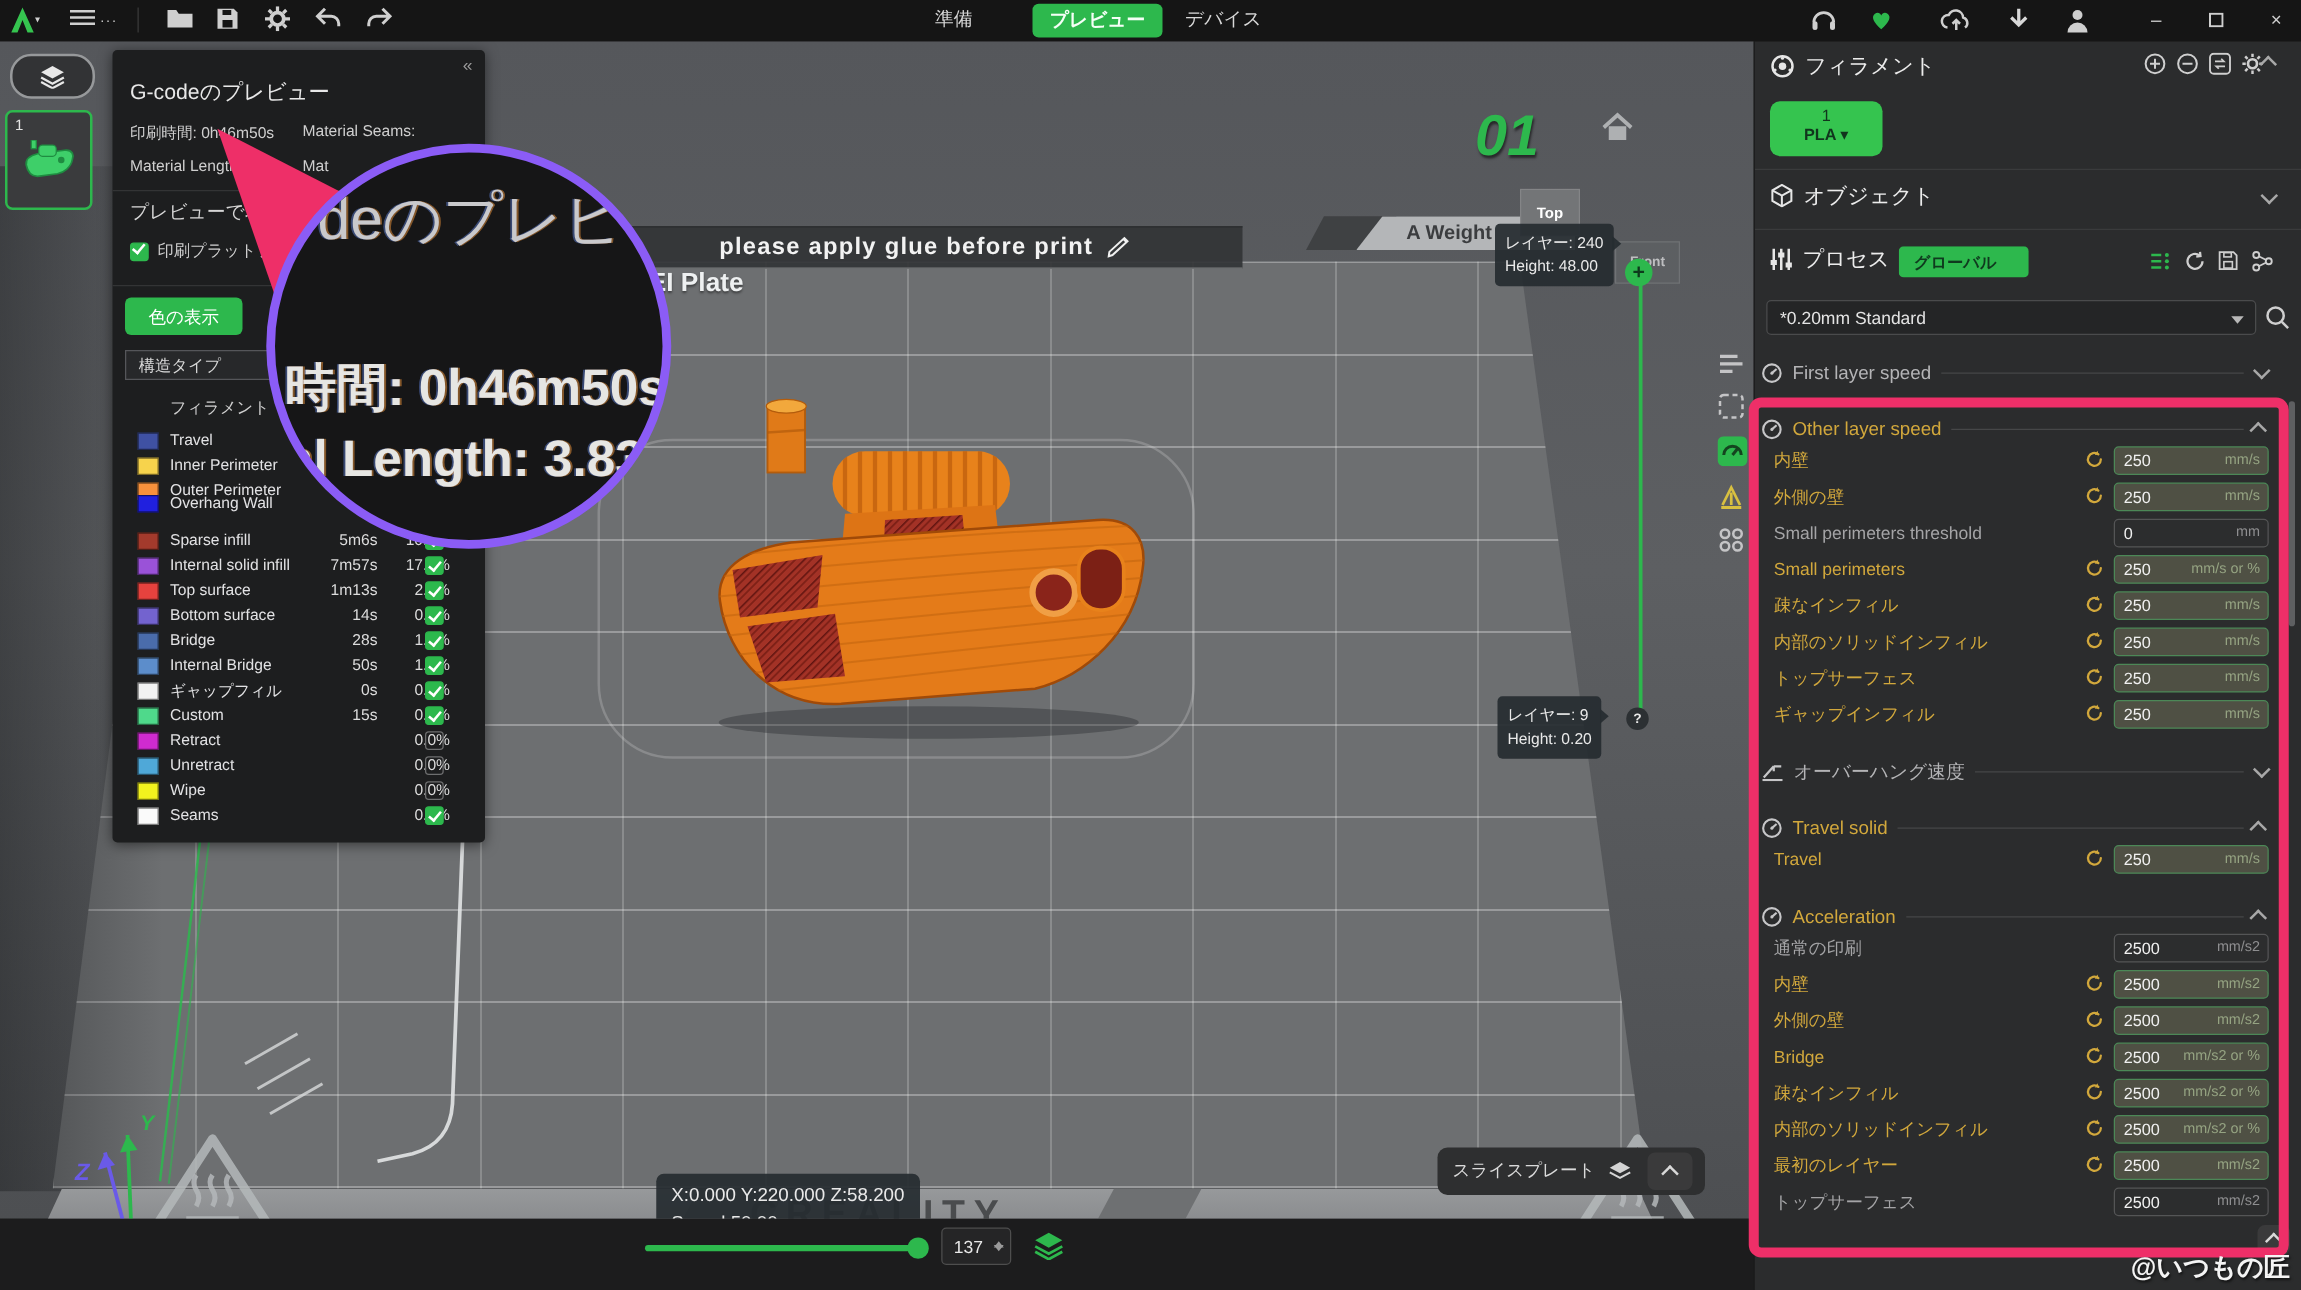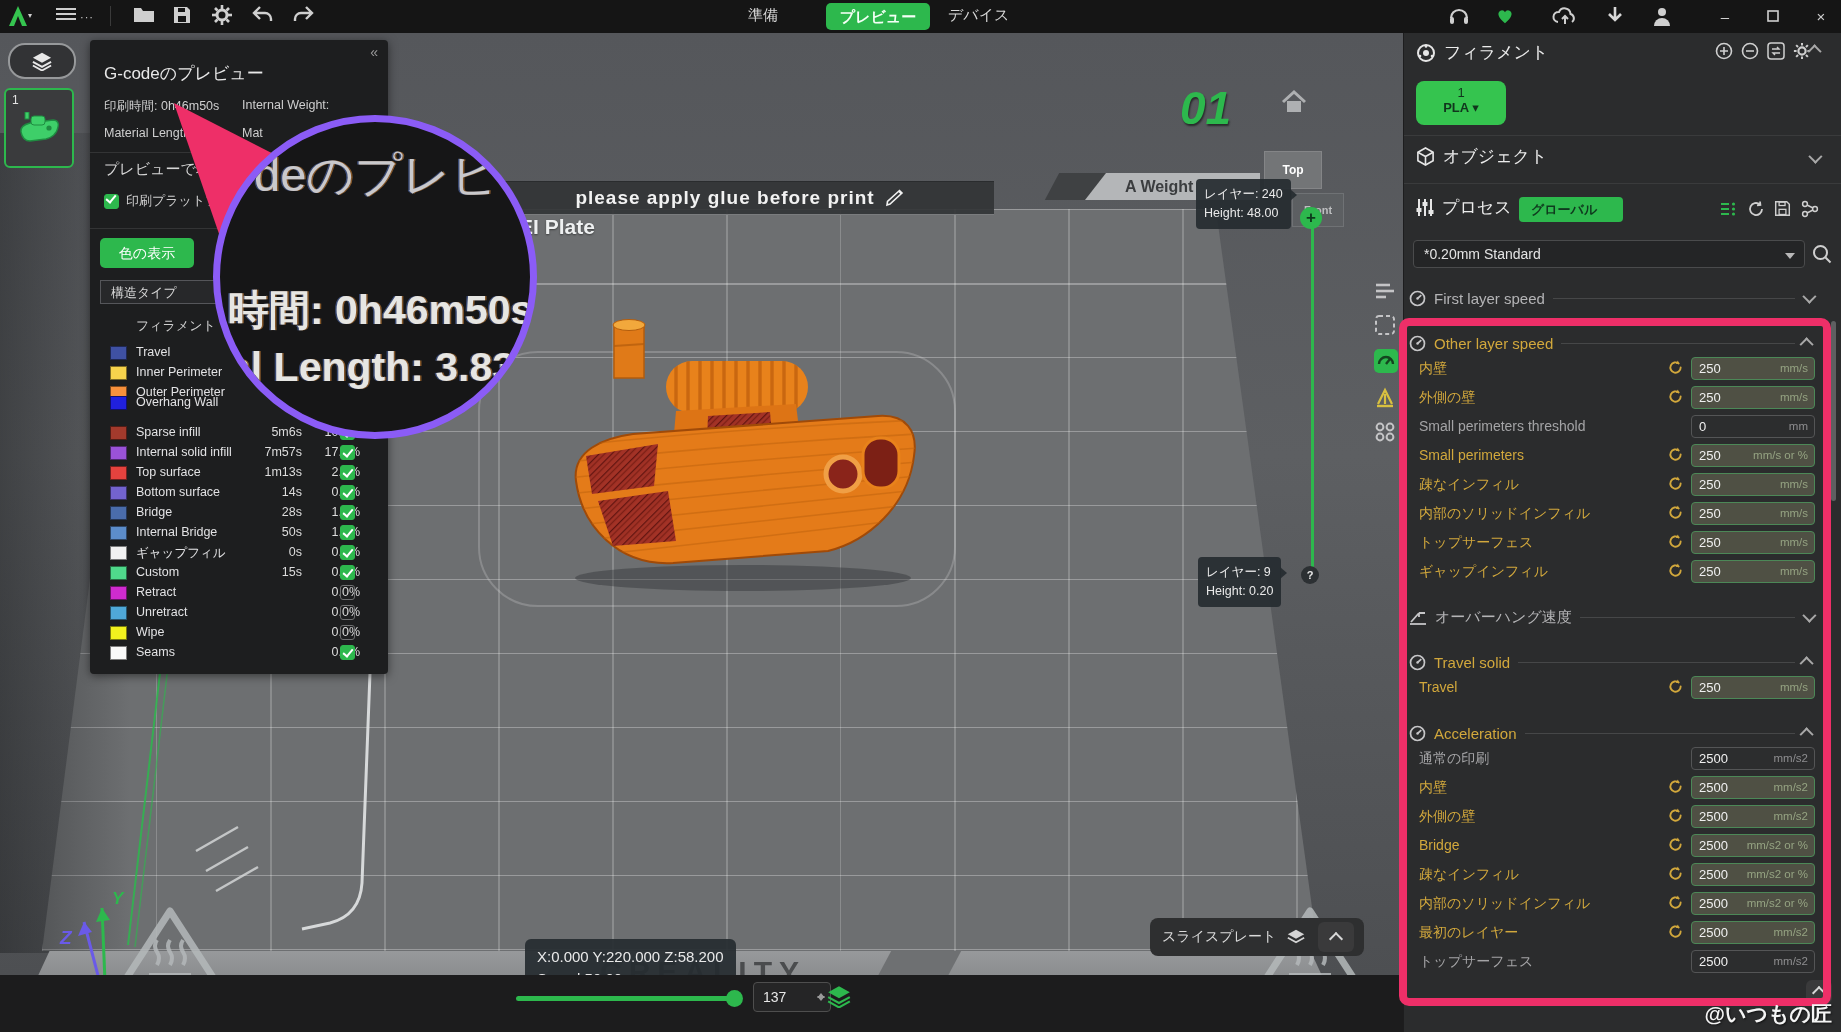--- a/index.html
+++ b/index.html
@@ -40,21 +40,21 @@
   #plate-tab-dark{left:1052px;top:140px;width:58px;height:27px;background:#3f4143;transform:skewX(-28deg);}
   #plate-tab{left:1085px;top:140px;width:175px;height:27px;background:#b4b6b8;
      clip-path:polygon(12% 0,100% 0,100% 100%,0 100%);color:#3b3d3f;font-weight:bold;font-size:16px;
      line-height:27px;padding-left:40px;box-sizing:border-box;}
   #pei{left:505px;top:182px;font-size:21px;font-weight:bold;color:#eef0f1;text-shadow:0 1px 2px rgba(0,0,0,.45);}
   #plate-num{left:1180px;top:48px;font-size:46px;font-weight:800;color:#2db84d;
      text-shadow:1px 2px 2px rgba(0,0,0,.55);font-style:italic;}
   #home-ic{left:1280px;top:56px;}
   .cube-btn{position:absolute;text-align:center;color:#fff;font-weight:bold;cursor:pointer;
      box-shadow:inset 0 0 0 1px rgba(255,255,255,.12);}
-  #cube-top{left:1264px;top:118px;width:58px;height:38px;background:#737577;font-size:12px;line-height:38px;}
+  #cube-top{left:1216px;top:118px;width:48px;height:38px;background:#737577;font-size:12px;line-height:38px;}
   #cube-front{left:1292px;top:160px;width:52px;height:34px;background:rgba(94,96,99,.8);font-size:11px;
      line-height:34px;color:#bdbec0;}
   #layer-line{left:1311px;top:192px;width:3px;height:352px;background:#2db84d;}
   #layer-plus{left:1300px;top:174px;width:22px;height:22px;border-radius:50%;background:#2db84d;
      color:#0d3a1c;font-size:17px;font-weight:bold;text-align:center;line-height:21px;cursor:pointer;}
   #layer-help{left:1301px;top:533px;width:18px;height:18px;border-radius:50%;background:#2c3033;
      color:#e8e8e8;font-size:11px;font-weight:bold;text-align:center;line-height:18px;cursor:pointer;}
   .tip{position:absolute;background:rgba(38,44,48,.93);border-radius:4px;padding:6px 8px;z-index:6;}
   .tip div{font-size:12.5px;color:#e9e9e9;line-height:19px;white-space:nowrap;}
   .tip:after{content:'';position:absolute;right:-6px;top:10px;border:6px solid transparent;
@@ -111,21 +111,21 @@
   #mag-l2{left:8px;top:128px;font-size:41px;font-weight:bold;margin-top:33px;}
   #mag-l3{left:8px;top:222px;font-size:41px;font-weight:bold;}
 
   
   #bstrip{left:0;top:975px;width:1403px;height:57px;background:#1c1c1d;z-index:15;}
   #play{left:408px;top:980px;width:36px;height:36px;border-radius:8px;background:#2db84d;cursor:pointer;}
   #play:after{content:'';position:absolute;left:14px;top:10px;border:8px solid transparent;border-left:12px solid #fff;}
   #step-label{left:456px;top:990px;font-size:15px;color:#e2e2e2;}
   #slider-track{left:516px;top:996px;width:224px;height:5px;border-radius:3px;background:#2db84d;cursor:pointer;}
   #slider-thumb{left:726px;top:990px;width:17px;height:17px;border-radius:50%;background:#2db84d;cursor:pointer;}
-  #step-box{left:753px;top:982px;width:78px;height:30px;background:#252526;border:1px solid #4e4e4e;border-radius:4px;box-sizing:border-box;}
+  #step-box{left:753px;top:982px;width:56px;height:30px;background:#252526;border:1px solid #4e4e4e;border-radius:4px;box-sizing:border-box;}
   #step-box b{position:absolute;left:9px;top:6px;font-size:14px;color:#e8e8e8;font-weight:normal;}
   .spin{position:absolute;right:5px;width:0;height:0;border:4px solid transparent;cursor:pointer;}
   .spin.up{top:6px;border-bottom:5px solid #9a9a9a;}
   .spin.dn{bottom:6px;border-top:5px solid #9a9a9a;}
   #lan-btn{left:1158px;top:982px;width:154px;height:32px;border-radius:6px;background:#2db84d;color:#fff;
      font-size:15px;text-align:center;line-height:32px;cursor:pointer;}
   .chev-btn{position:absolute;background:#3a3a3b;border-radius:6px;cursor:pointer;}
   .chev-btn:after{content:'';position:absolute;left:50%;top:55%;width:8px;height:8px;margin:-5px 0 0 -5px;
      border:solid #d8d8d8;border-width:2px 0 0 2px;transform:rotate(45deg);}
   #lan-chev{left:1322px;top:982px;width:40px;height:32px;}
@@ -432,21 +432,21 @@
     <rect x="14" y="4" width="14" height="9" rx="3" fill="#3ecf69" stroke="#1f8c41"></rect>
     <rect x="8" y="0" width="4" height="7" fill="#3ecf69" stroke="#1f8c41"></rect>
     <circle cx="32" cy="16" r="2.6" fill="#1f8c41"></circle>
   </svg>
 </div>
 
 <div class="abs" id="gpanel">
   <span id="gp-collapse">«</span>
   <div id="gp-title">G-codeのプレビュー</div>
   <span class="gp-stat" style="left:14px;top:58px">印刷時間: 0h46m50s</span>
-  <span class="gp-stat" style="left:152px;top:58px">Internal Weight:</span>
+  <span class="gp-stat" style="left:152px;top:58px">Material Seams:</span>
   <span class="gp-stat" style="left:14px;top:86px">Material Length:</span>
   <span class="gp-stat" style="left:152px;top:86px">Mat</span>
   <div class="gp-div" style="top:112px"></div>
   <div id="gp-show">プレビューで表</div>
   <div id="gp-check">
     <span class="cb on" style="position:static"></span>
     <span>印刷プラットフ</span>
   </div>
   <div class="gp-div" style="top:188px"></div>
   <div id="gp-colorbtn">色の表示</div>

